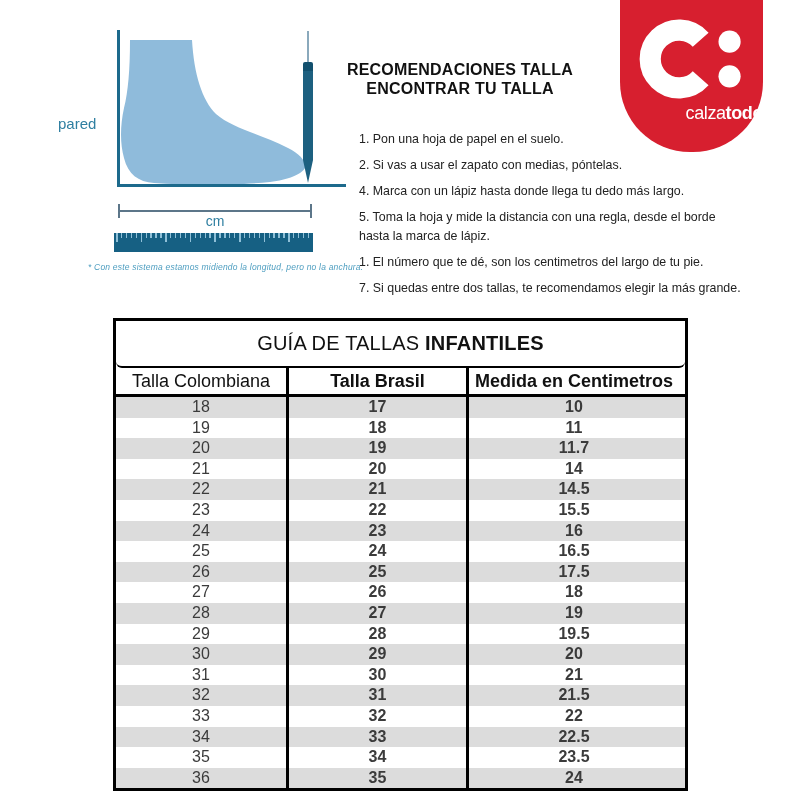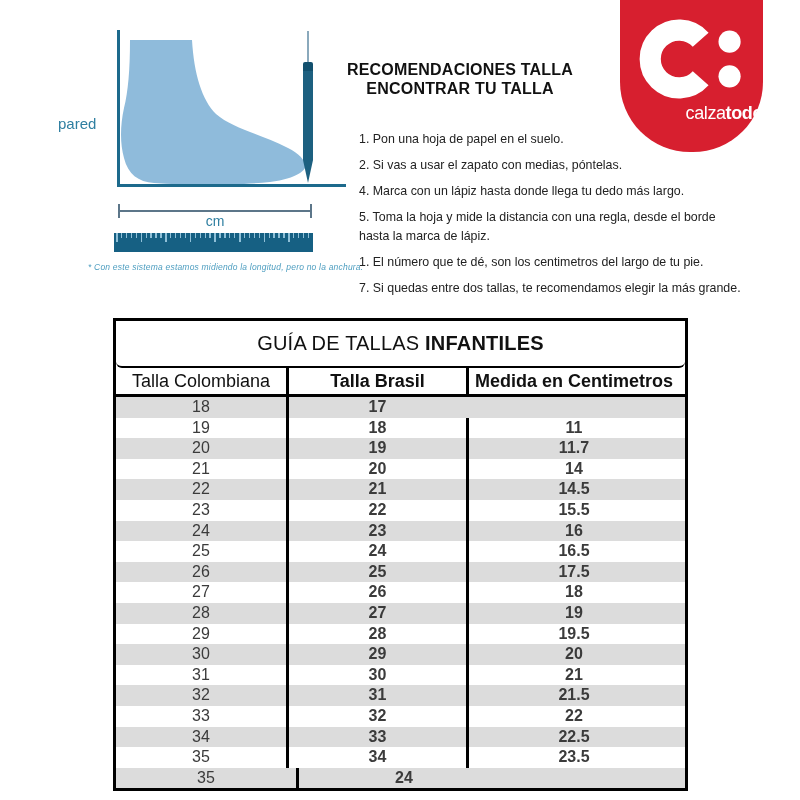--- a/index.html
+++ b/index.html
@@ -113,20 +113,21 @@
     <div class="table-title"><span>GUÍA DE TALLAS </span><span class="bold">INFANTILES</span></div>
     <div class="table-head">
       <div class="th c0">Talla Colombiana</div>
       <div class="th c1">Talla Brasil</div>
       <div class="th c2">Medida en Centimetros</div>
     </div>
     <div class="table-body">
         <div class="tr">
           <div class="td c0">18</div>
           <div class="td c1">17</div>
+          <div class="td c2">10</div>
         </div>
         <div class="tr">
           <div class="td c0">19</div>
           <div class="td c1">18</div>
           <div class="td c2">11</div>
         </div>
         <div class="tr">
           <div class="td c0">20</div>
           <div class="td c1">19</div>
           <div class="td c2">11.7</div>
@@ -200,19 +201,20 @@
           <div class="td c0">34</div>
           <div class="td c1">33</div>
           <div class="td c2">22.5</div>
         </div>
         <div class="tr">
           <div class="td c0">35</div>
           <div class="td c1">34</div>
           <div class="td c2">23.5</div>
         </div>
         <div class="tr">
+          <div class="td c0">36</div>
           <div class="td c1">35</div>
           <div class="td c2">24</div>
         </div>
       </div>
   </div>
 
 </div>
 
 </body></html>

